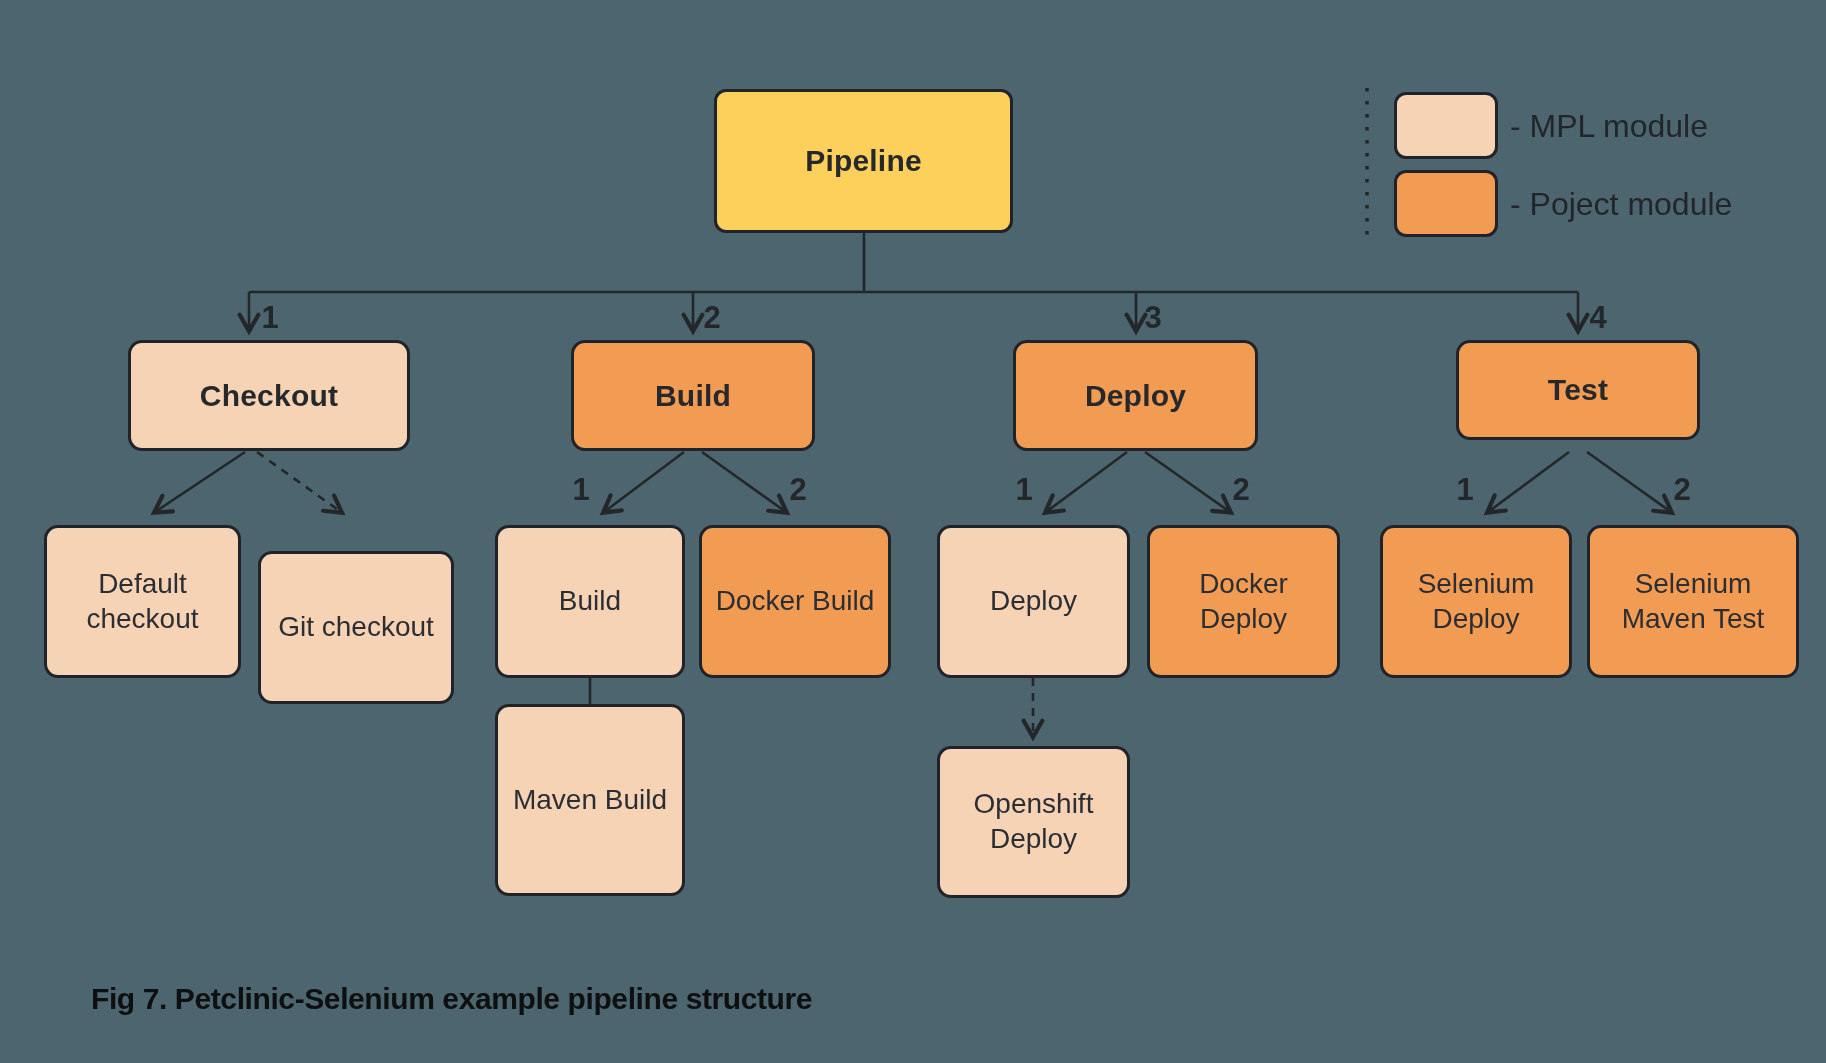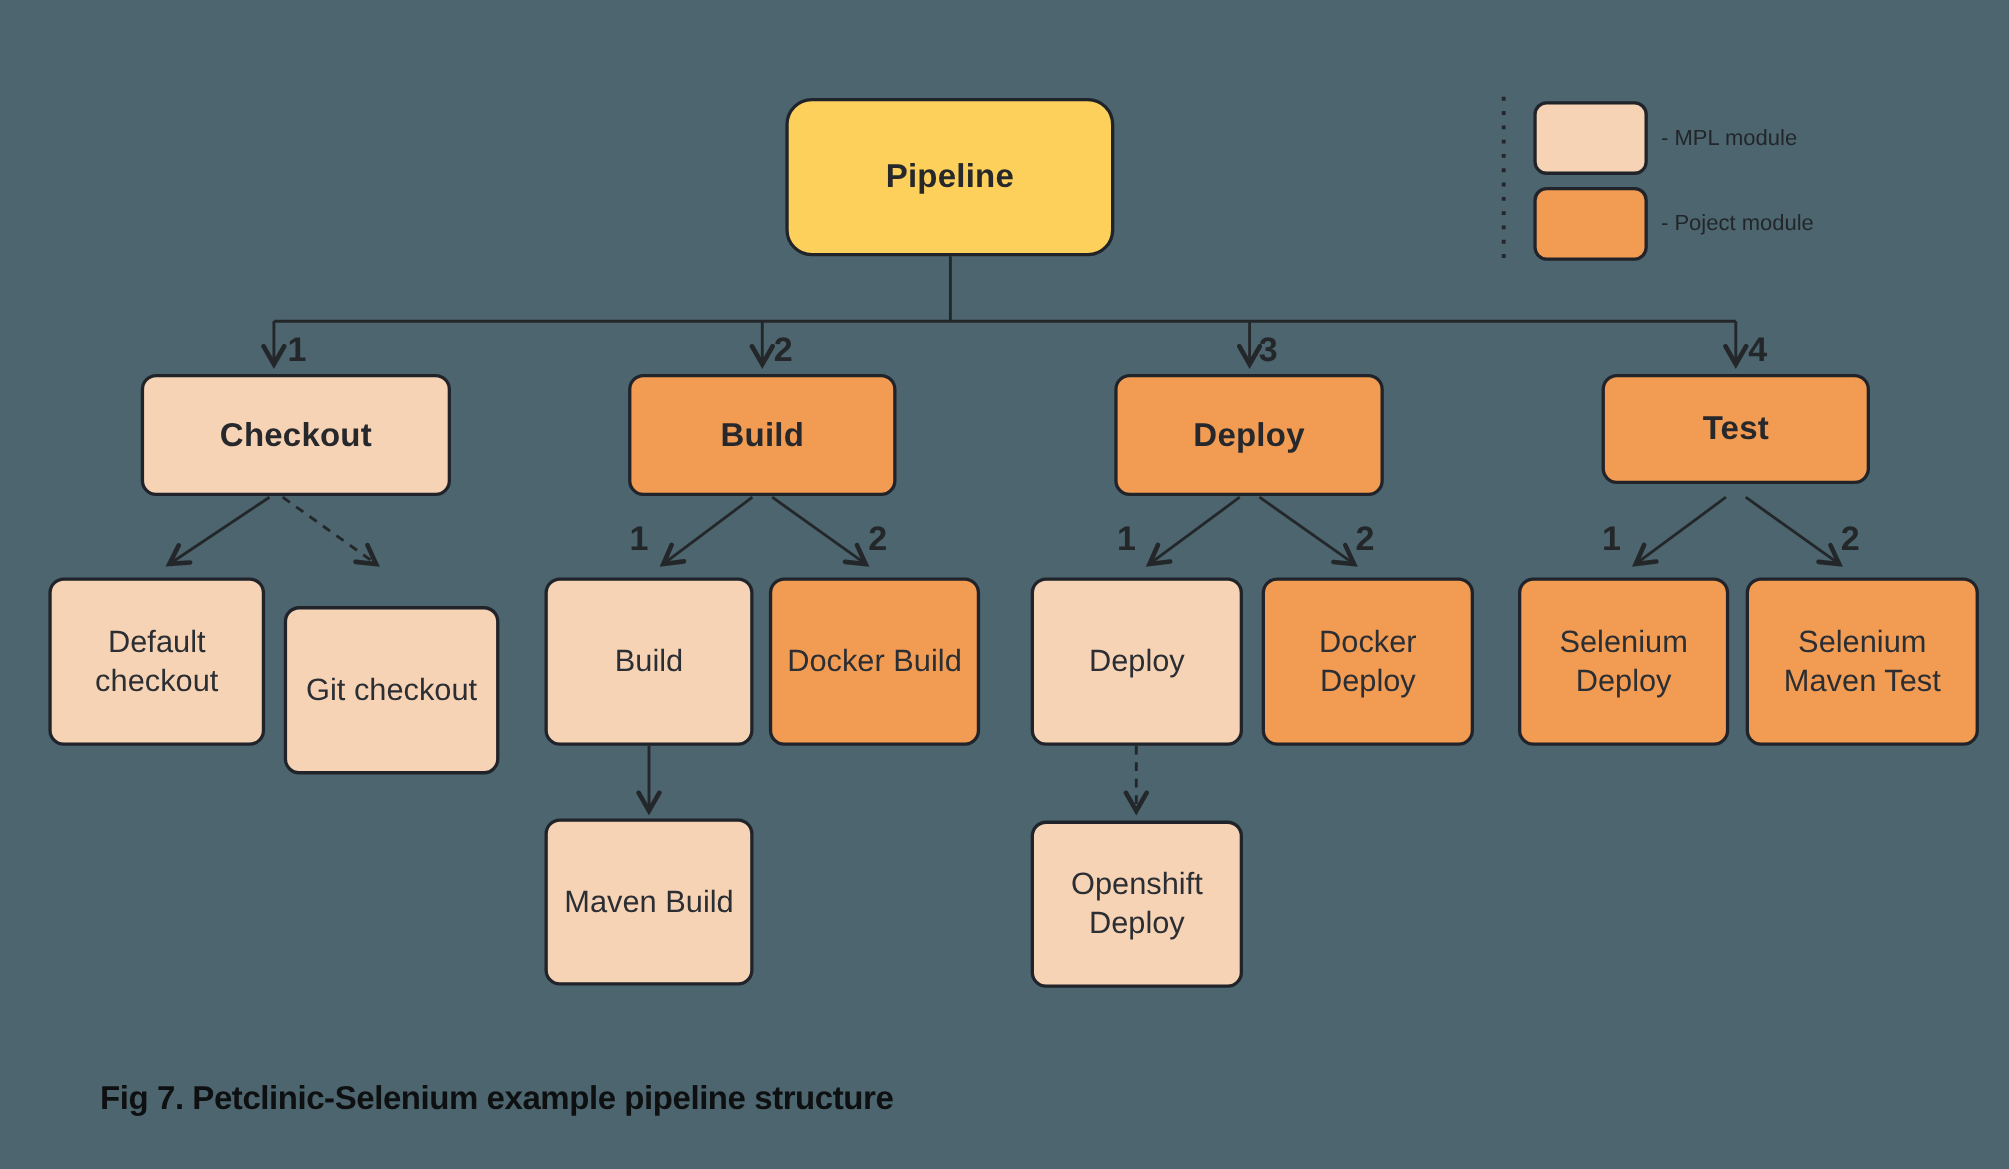--- a/index.html
+++ b/index.html
@@ -8,36 +8,36 @@
     background:#4c656e; overflow:hidden;
     font-family:"Liberation Sans", sans-serif;
   }
   .layer { position:absolute; left:0; top:0; width:1826px; height:1063px; }
   .node {
     position:absolute; box-sizing:border-box;
     border:3px solid #20242a; border-radius:14px;
     display:flex; align-items:center; justify-content:center;
     text-align:center; color:#2b2e33;
   }
-  .yellow { background:#fdd05c; border-radius:24px; }
+  .yellow { background:#fdd05c; border-radius:12px; }
   .peach  { background:#f7d3b5; }
   .orange { background:#f29b52; }
   .stage-label  { font-weight:700; font-size:30px; color:#26282c; letter-spacing:0.2px; }
   .module-label { font-weight:400; font-size:28px; line-height:1.24; padding:0 10px; }
   .num {
     position:absolute; transform:translate(-50%,-50%);
     font-weight:700; font-size:31px; color:#24272a;
   }
   .legend-swatch {
     position:absolute; box-sizing:border-box;
     border:3px solid #20242a; border-radius:12px;
   }
   .legend-label {
     position:absolute; transform:translateY(-50%);
-    font-size:20px; color:#22262a; white-space:nowrap;
+    font-size:32px; color:#22262a; white-space:nowrap;
   }
   .caption {
     position:absolute; left:91px; top:982px;
     font-weight:700; font-size:30px; color:#0e0f10;
     letter-spacing:-0.4px; white-space:nowrap;
   }
   svg .conn { stroke:#24272a; stroke-width:2.6px; fill:none; }
   svg .dashed { stroke-dasharray:8 7; }
   svg .dotted { stroke-dasharray:3.5 9.5; stroke-width:3.5px; }
 </style>
@@ -125,21 +125,21 @@
     <span class="module-label">Selenium Maven Test</span>
   </div>
 
   <span class="num" style="left:581px;top:490px">1</span>
   <span class="num" style="left:798px;top:490px">2</span>
   <span class="num" style="left:1024px;top:490px">1</span>
   <span class="num" style="left:1241px;top:490px">2</span>
   <span class="num" style="left:1465px;top:490px">1</span>
   <span class="num" style="left:1682px;top:490px">2</span>
 
-  <div class="node peach" style="left:495px;top:744px;width:190px;height:152px">
+  <div class="node peach" style="left:495px;top:704px;width:190px;height:192px">
     <span class="module-label">Maven Build</span>
   </div>
   <div class="node peach" style="left:937px;top:746px;width:193px;height:152px">
     <span class="module-label">Openshift Deploy</span>
   </div>
 
   <div class="legend-swatch peach" style="left:1394px;top:92px;width:104px;height:67px"></div>
   <div class="legend-swatch orange" style="left:1394px;top:170px;width:104px;height:67px"></div>
   <span class="legend-label" style="left:1510px;top:126px">- MPL module</span>
   <span class="legend-label" style="left:1510px;top:204px">- Poject module</span>

